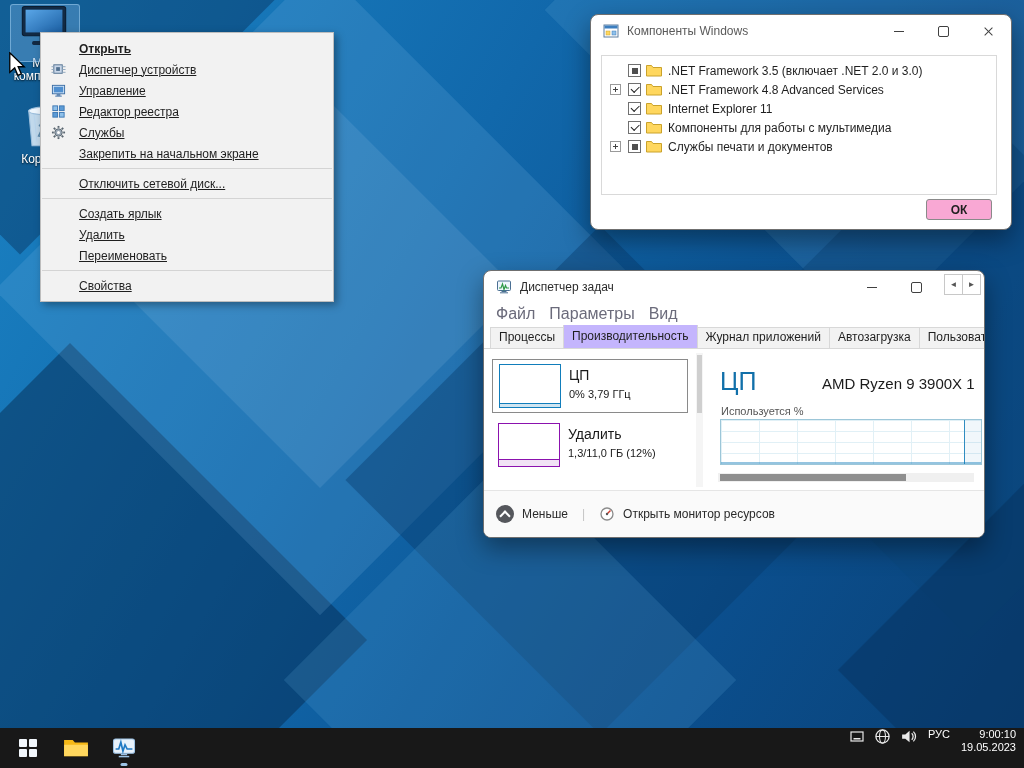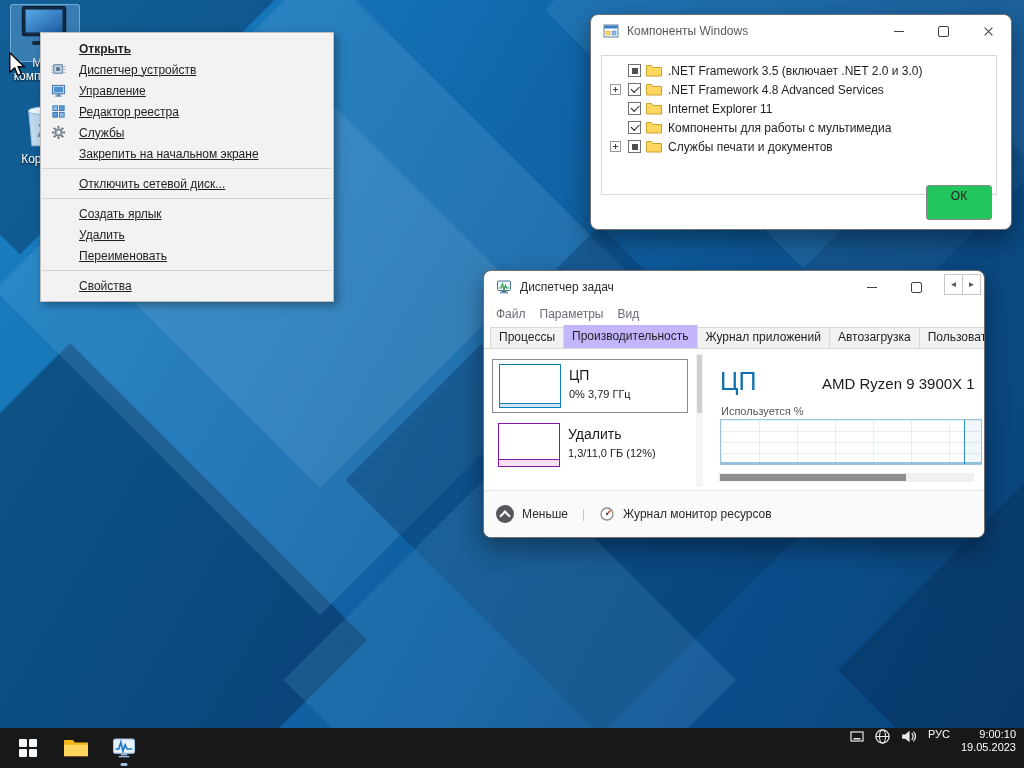--- a/index.html
+++ b/index.html
@@ -47,26 +47,26 @@
   #win-features{left:590px;top:14px;width:420px;height:214px;}
   .feat-list{position:absolute;left:10px;top:40px;width:396px;height:140px;border:1px solid #d9d9d9;background:#fff;padding-top:5px;box-sizing:border-box;}
   .feat-row{position:relative;display:flex;align-items:center;height:19px;padding-left:26px;}
   .expander{position:absolute;left:8px;top:50%;margin-top:-6px;width:11px;height:11px;border:1px solid #9a9a9a;background:#fff;box-sizing:border-box;}
   .expander::before{content:"";position:absolute;left:2px;right:2px;top:4px;height:1px;background:#444;}
   .expander::after{content:"";position:absolute;top:2px;bottom:2px;left:4px;width:1px;background:#444;}
   .cb{position:relative;width:13px;height:13px;border:1px solid #707070;background:#fff;box-sizing:border-box;flex:none;margin-right:5px;}
   .cb.checked::after{content:"";position:absolute;left:1.5px;top:2px;width:7px;height:3.5px;border-left:1.8px solid #222;border-bottom:1.8px solid #222;transform:rotate(-45deg);}
   .cb.partial::after{content:"";position:absolute;left:2.5px;top:2.5px;right:2.5px;bottom:2.5px;background:#4f4f4f;}
   .folder{display:flex;margin-right:6px;flex:none;}
-  .ok-btn{position:absolute;right:19px;bottom:9px;width:66px;height:35px;line-height:21px;text-align:center;
-    background:#22c55e;border:1px solid #8a8a8a;border-radius:3px;font-size:12px;color:#1f1f1f;box-sizing:border-box;}
+  .ok-btn{position:absolute;right:19px;bottom:9px;width:66px;height:21px;line-height:21px;text-align:center;
+    background:#f9a8d4;border:1px solid #8a8a8a;border-radius:3px;font-size:12px;color:#1f1f1f;box-sizing:border-box;font-weight:bold;}
   
   #win-tm{left:483px;top:270px;width:500px;height:266px;}
   .menubar{display:flex;align-items:center;height:22px;padding-left:12px;gap:14px;}
-  .menubar span{color:#6b6b7b;font-size:12px;}
+  .menubar span{color:#6b6b7b;font-size:16px;}
   .tabstrip{position:absolute;left:0;right:0;top:54px;height:24px;display:flex;align-items:flex-end;
     padding-left:6px;border-bottom:1px solid #d8d8d8;background:#fff;overflow:hidden;box-sizing:border-box;}
   .tab{flex:none;height:20px;line-height:19px;padding:0 8px;background:#f2f2f2;border:1px solid #d8d8d8;border-bottom:none;margin-right:-1px;font-size:12px;white-space:nowrap;}
   .tab.selected{background:#c4b5fd;height:24px;line-height:23px;position:relative;top:1px;z-index:2;}
   .tab-arrows{position:absolute;right:3px;top:3px;display:flex;z-index:3;}
   .tab-arrow{width:17px;height:19px;background:#fff;border:1px solid #c8c8c8;display:flex;align-items:center;justify-content:center;
     font-size:8px;color:#555;margin-left:-1px;}
   .tm-content{position:absolute;left:0;right:0;top:78px;bottom:46px;background:#fff;}
   .perf-card{position:absolute;left:8px;width:196px;height:54px;box-sizing:border-box;}
   .perf-card.selected{border:1px solid #8a8a8a;background:#fff;}
@@ -386,21 +386,21 @@
       <span class="less-circle"></span>
       <span class="foot-label">Меньше</span>
       <span class="foot-sep">|</span>
       <span style="display:flex">
         <svg width="16" height="16" viewBox="0 0 16 16">
           <circle cx="8" cy="8" r="6" fill="#fff" stroke="#8a8a8a" stroke-width="1.3"></circle>
           <line x1="8" y1="8" x2="11.5" y2="4.5" stroke="#d03a2b" stroke-width="1.5"></line>
           <circle cx="8" cy="8" r="1.2" fill="#555"></circle>
         </svg>
       </span>
-      <span class="foot-label">Журнал монитор ресурсов</span>
+      <span class="foot-label">Открыть монитор ресурсов</span>
     </div>
   </div>
 
   <div class="taskbar">
     <div class="tb-left">
       <div class="tb-btn">
         <div class="start-grid">
             <div></div>
             <div></div>
             <div></div>

